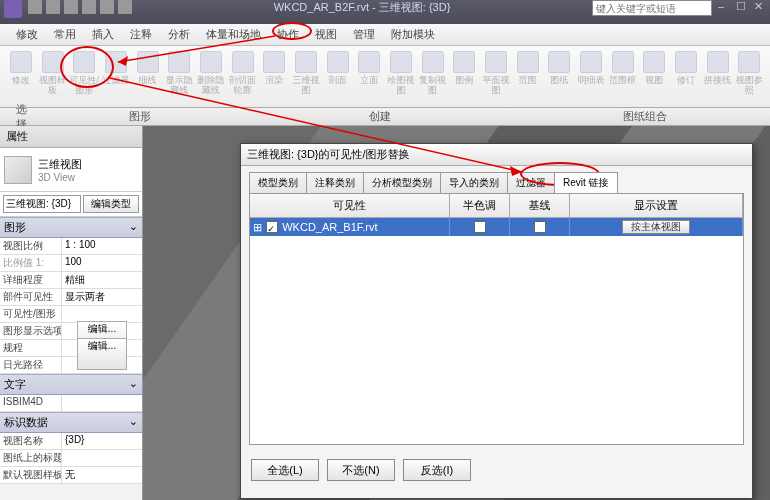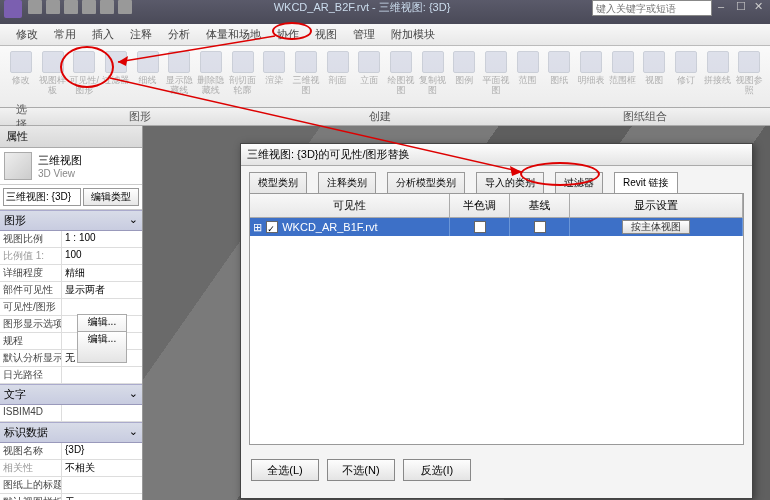--- a/index.html
+++ b/index.html
@@ -32,21 +32,21 @@
 .prow{display:flex;border-bottom:1px solid #ddd;background:#fff;height:17px}
 .prow .k{width:62px;padding:1px 3px;font-size:10px;color:#444;border-right:1px solid #ddd;overflow:hidden;white-space:nowrap}
 .prow .k.gray{color:#999}
 .prow .v{flex:1;padding:1px 3px;font-size:10px;overflow:hidden;white-space:nowrap}
 .prow .v.btn{background:linear-gradient(#fff,#e4e4e4);border:1px solid #aaa;margin:15px;text-align:center;height:32px;line-height:12px}
 .canvas{flex:1;background:#888;position:relative;overflow:hidden}
 .canvas .model{position:absolute;inset:0;background:
  linear-gradient(125deg,#6a6a6a 0 20%,#7a7a7a 20% 40%,#5e5e5e 40% 55%,#787878 55% 70%,#606060 70% 100%)}
 .dialog{position:absolute;left:240px;top:143px;width:513px;height:356px;background:#f4f4f4;border:1px solid #444;box-shadow:2px 2px 8px rgba(0,0,0,.4)}
 .dlg-tb{height:22px;background:linear-gradient(#fdfdfd,#e4e4e4);border-bottom:1px solid #aaa;padding:3px 6px;font-size:11px;display:flex;justify-content:space-between}
-.dlg-tabs{display:flex;padding:6px 8px 0;gap:12px}
+.dlg-tabs{display:flex;padding:6px 8px 0;gap:0}
 .dlg-tab{padding:3px 8px;border:1px solid #999;border-bottom:none;background:linear-gradient(#f4f4f4,#e6e6e6);font-size:10px;cursor:pointer;margin-right:-1px}
 .dlg-tab.active{background:#fff;position:relative;z-index:2}
 .dlg-body{margin:0 8px 8px;border:1px solid #999;background:#fff;height:252px;display:flex;flex-direction:column}
 .grid-hd{display:flex;background:linear-gradient(#f8f8f8,#e8e8e8);border-bottom:1px solid #aaa;height:24px}
 .grid-hd div{border-right:1px solid #aaa;padding:4px;text-align:center;font-size:11px}
 .grid-row{display:flex;height:18px;background:#3d70c7;color:#fff;align-items:center}
 .grid-row div{border-right:1px solid #6a96d8;padding:1px 3px;font-size:10px;height:100%;display:flex;align-items:center;justify-content:center}
 .grid-row .cb{width:12px;height:12px;background:#fff;border:1px solid #666;display:inline-block}
 .grid-row .cb.on::after{content:"✓";color:#000;font-size:9px;line-height:9px}
 .dlg-row-btn{background:linear-gradient(#fff,#e0e0e0);border:1px solid #888;color:#333;font-size:10px;padding:0 8px;height:14px;line-height:12px}
@@ -239,24 +239,20 @@
         </div>
         <div class="prow">
           <div class="k">图形显示选项</div>
           <div class="v btn">编辑...</div>
         </div>
         <div class="prow">
           <div class="k">规程</div>
           <div class="v"></div>
         </div>
         <div class="prow">
-          <div class="k">默认分析显示</div>
-          <div class="v">无</div>
-        </div>
-        <div class="prow">
           <div class="k">日光路径</div>
           <div class="v"></div>
         </div>
       </div>
     <div class="pgroup">
         <span>文字</span>
         <span>⌄</span>
       </div>
     <div id="rows-text">
         <div class="prow">
@@ -265,24 +261,20 @@
         </div>
       </div>
     <div class="pgroup">
         <span>标识数据</span>
         <span>⌄</span>
       </div>
     <div id="rows-id">
         <div class="prow">
           <div class="k">视图名称</div>
           <div class="v">{3D}</div>
-        </div>
-        <div class="prow">
-          <div class="k gray">相关性</div>
-          <div class="v">不相关</div>
         </div>
         <div class="prow">
           <div class="k">图纸上的标题</div>
           <div class="v"></div>
         </div>
         <div class="prow">
           <div class="k">默认视图样板</div>
           <div class="v">无</div>
         </div>
       </div>

